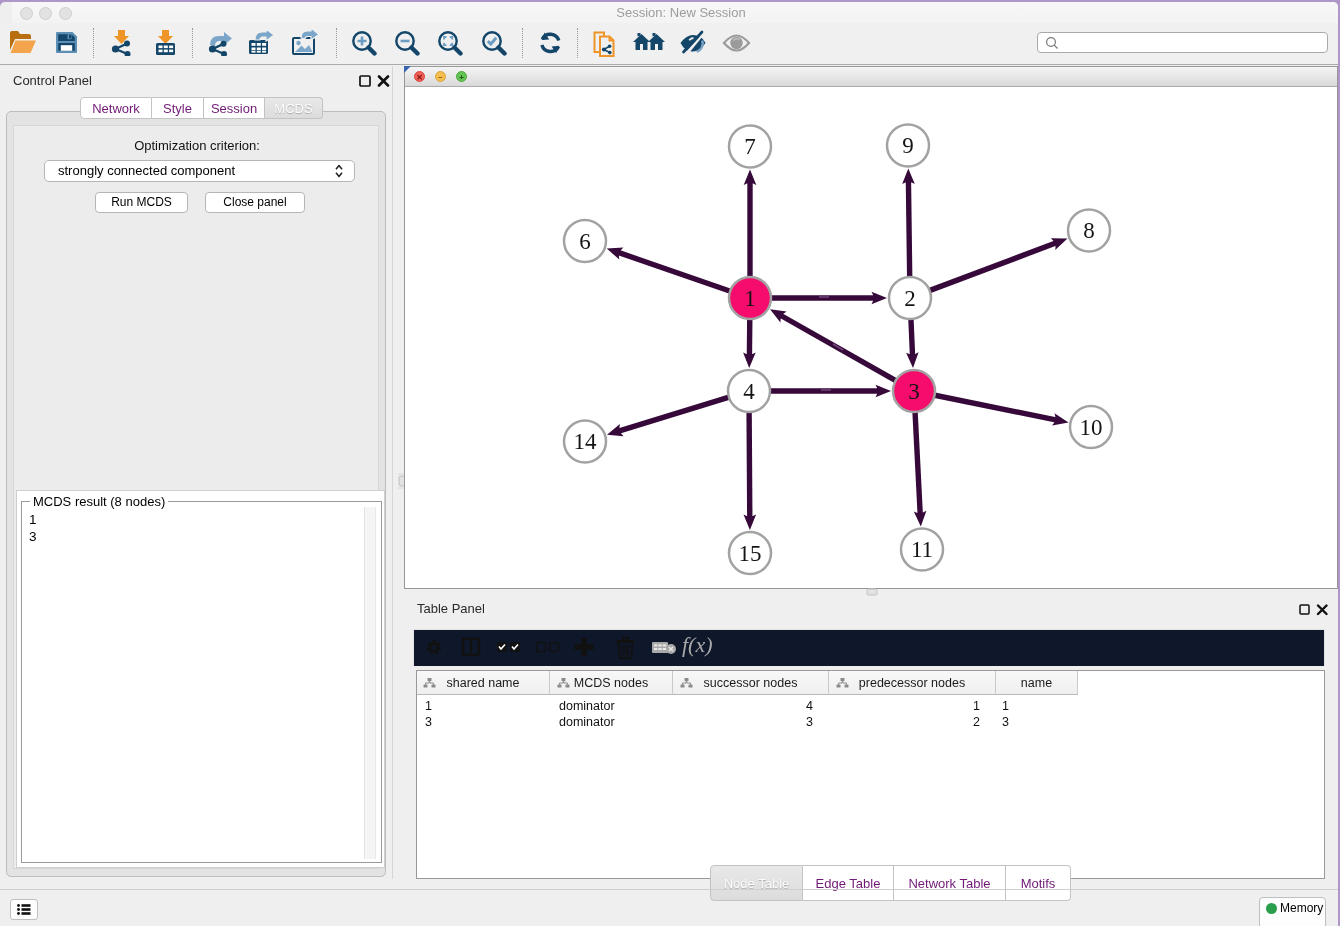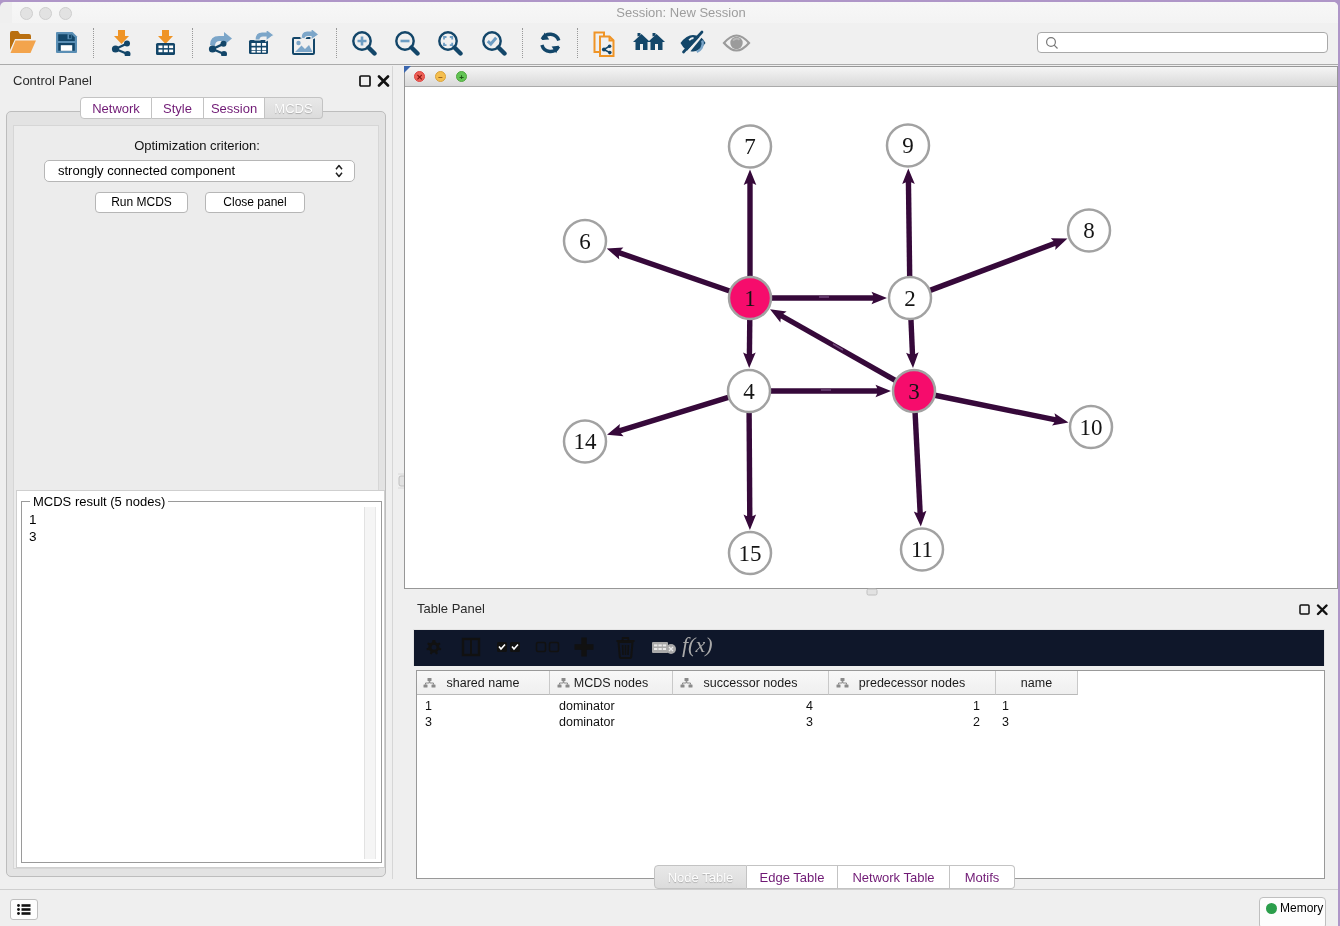--- a/index.html
+++ b/index.html
@@ -213,21 +213,21 @@
 </div>
 <div id="combo">strongly connected component<svg width="10" height="14" viewBox="0 0 10 14" style="position:absolute;right:10px;top:3px">
         <path d="M2,5.2 L5,1.5 L8,5.2" fill="none" stroke="#222" stroke-width="1.5" stroke-linejoin="round"></path>
         <path d="M2,8.8 L5,12.5 L8,8.8" fill="none" stroke="#222" stroke-width="1.5" stroke-linejoin="round"></path>
       </svg></div>
 <div id="optLabel">Optimization criterion:</div>
 <div class="btn" style="left:95px;top:190px;width:93px">Run MCDS</div>
 <div class="btn" style="left:205px;top:190px;width:100px">Close panel</div>
 <div id="mcdsBox">
  <div id="mcdsField">
-        <div id="mcdsLegend">MCDS result (5 nodes)</div>
+        <div id="mcdsLegend">MCDS result (8 nodes)</div>
         <div id="mcdsVals">1<br>3</div>
         <div id="mcdsSB"></div>
       </div>
 </div>
 <div id="vdiv"></div>
 <svg class="abs" style="left:398px;top:471px" width="10" height="16" viewBox="0 0 10 16">
       <rect x="1" y="3" width="7" height="10" rx="2" fill="#e2e2e2" stroke="#c0c0c0"></rect>
       <line x1="0" y1="1" x2="9" y2="1" stroke="#d8d8d8"></line>
       <line x1="0" y1="15" x2="9" y2="15" stroke="#d8d8d8"></line>
     </svg>
@@ -408,21 +408,21 @@
 <div class="rtext" style="left:142px;top:28px">dominator</div>
 <div class="rtext" style="left:389px;top:28px">4</div>
 <div class="rtext" style="left:556px;top:28px">1</div>
 <div class="rtext" style="left:585px;top:28px">1</div>
 <div class="rtext" style="left:8px;top:44px">3</div>
 <div class="rtext" style="left:142px;top:44px">dominator</div>
 <div class="rtext" style="left:389px;top:44px">3</div>
 <div class="rtext" style="left:556px;top:44px">2</div>
 <div class="rtext" style="left:585px;top:44px">3</div>
 </div>
-<div class="tabs" style="left:654px;top:863px;height:24px">
+<div class="tabs" style="left:710px;top:863px;height:36px">
  <div class="tab sel first" style="width:93px">Node Table</div>
  <div class="tab" style="width:91px">Edge Table</div>
  <div class="tab" style="width:112px">Network Table</div>
  <div class="tab last" style="width:65px">Motifs</div>
 </div>
 <div id="statusline"></div>
 <div id="listbtn">
       <svg width="26" height="19" viewBox="0 0 26 19" style="position:absolute;left:0;top:0">
         <g fill="#111">
           <circle cx="7.5" cy="5.5" r="1.4"></circle>

